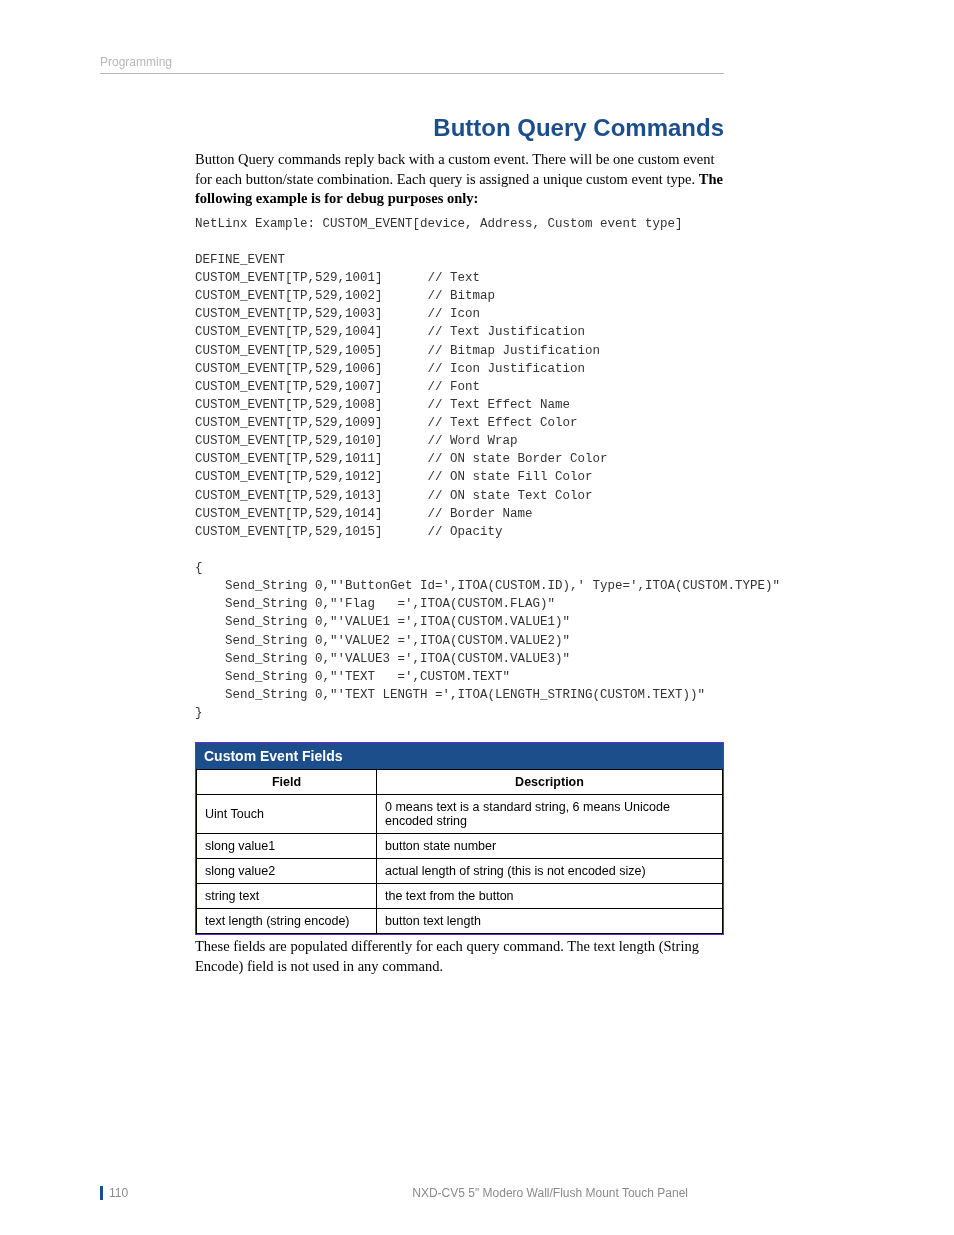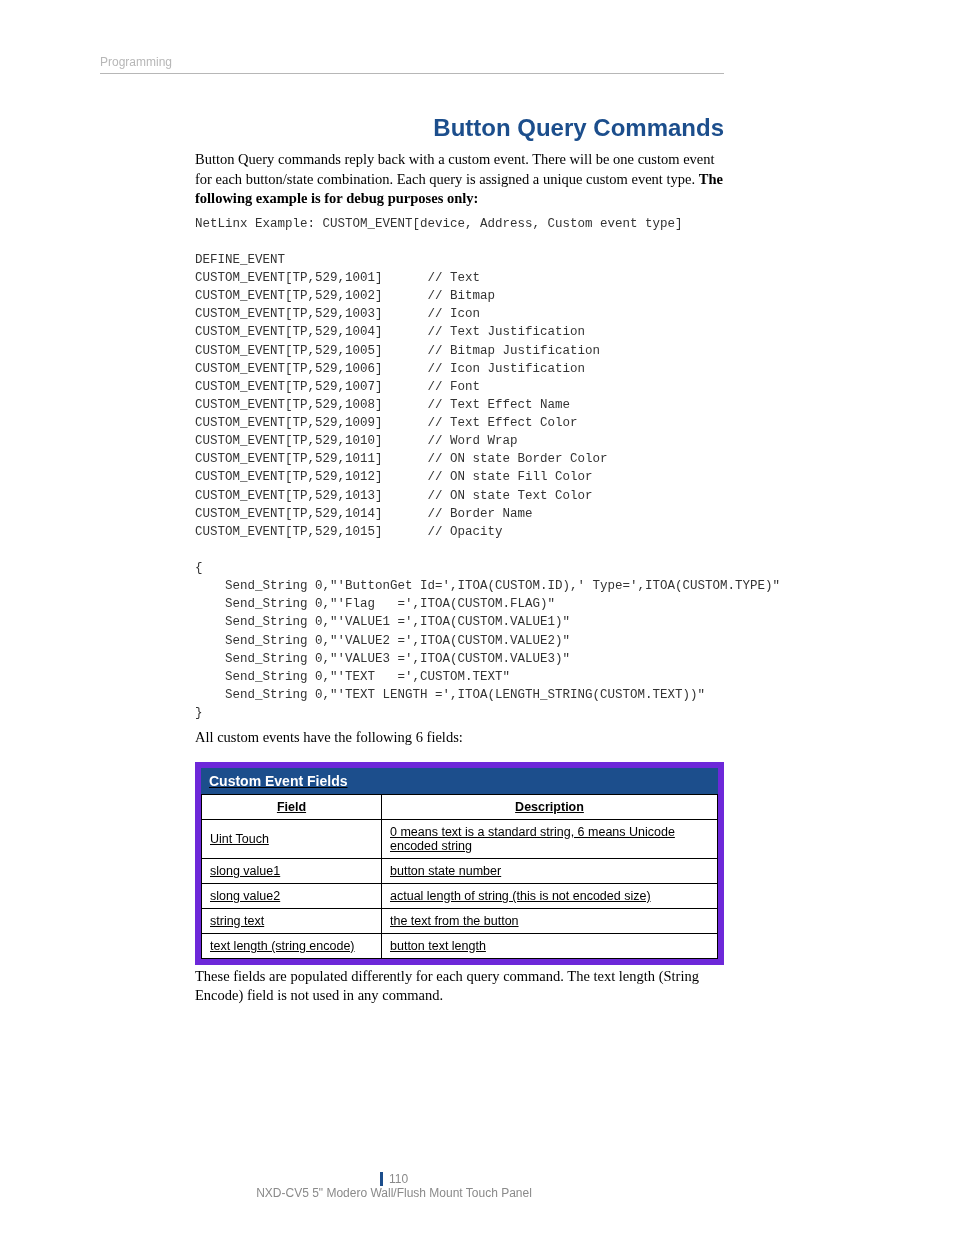--- a/index.html
+++ b/index.html
@@ -51,24 +51,23 @@
   p.body strong { font-weight: bold; }
   pre.codeblock {
     font-family: "Courier New", Courier, monospace;
     font-size: 12.5px;
     line-height: 1.45;
     color: #333;
     margin: 4px 0 6px 0;
     white-space: pre;
   }
   .table-wrap {
-    margin-top: 14px;
-    border: 6px solid #6d28d9;
+    margin-top: 20px;
+    border: 1px solid #6d28d9;
     font-family: Arial, Helvetica, sans-serif;
-    text-decoration: underline;
   }
   .table-title {
     background: #1c4e8c;
     color: #fff;
     font-family: "Gill Sans", "Gill Sans MT", "Segoe UI", Arial, sans-serif;
     font-weight: 600;
     font-size: 14px;
     padding: 5px 8px;
   }
   table.fields {
@@ -93,21 +92,20 @@
     position: absolute;
     bottom: 35px;
     left: 100px;
     right: 100px;
     display: flex;
     align-items: center;
     justify-content: space-between;
     font-family: "Gill Sans", "Gill Sans MT", "Segoe UI", Arial, sans-serif;
     font-size: 12px;
     color: #8a8a8a;
-    flex-direction: column;
   }
   .footer .page-no {
     border-left: 3px solid #1c4e8c;
     padding-left: 6px;
   }
 </style>
 </head>
 <body>
 
 <div class="page">
@@ -145,21 +143,20 @@
 {
     Send_String 0,"'ButtonGet Id=',ITOA(CUSTOM.ID),' Type=',ITOA(CUSTOM.TYPE)"
     Send_String 0,"'Flag   =',ITOA(CUSTOM.FLAG)"
     Send_String 0,"'VALUE1 =',ITOA(CUSTOM.VALUE1)"
     Send_String 0,"'VALUE2 =',ITOA(CUSTOM.VALUE2)"
     Send_String 0,"'VALUE3 =',ITOA(CUSTOM.VALUE3)"
     Send_String 0,"'TEXT   =',CUSTOM.TEXT"
     Send_String 0,"'TEXT LENGTH =',ITOA(LENGTH_STRING(CUSTOM.TEXT))"
 }</pre>
 
-    <p class="body">All custom events have the following 6 fields:</p>
 
     <div class="table-wrap">
       <div class="table-title">Custom Event Fields</div>
       <table class="fields">
         <thead>
           <tr>
             <th style="width:180px">Field</th>
             <th>Description</th>
           </tr>
         </thead>

